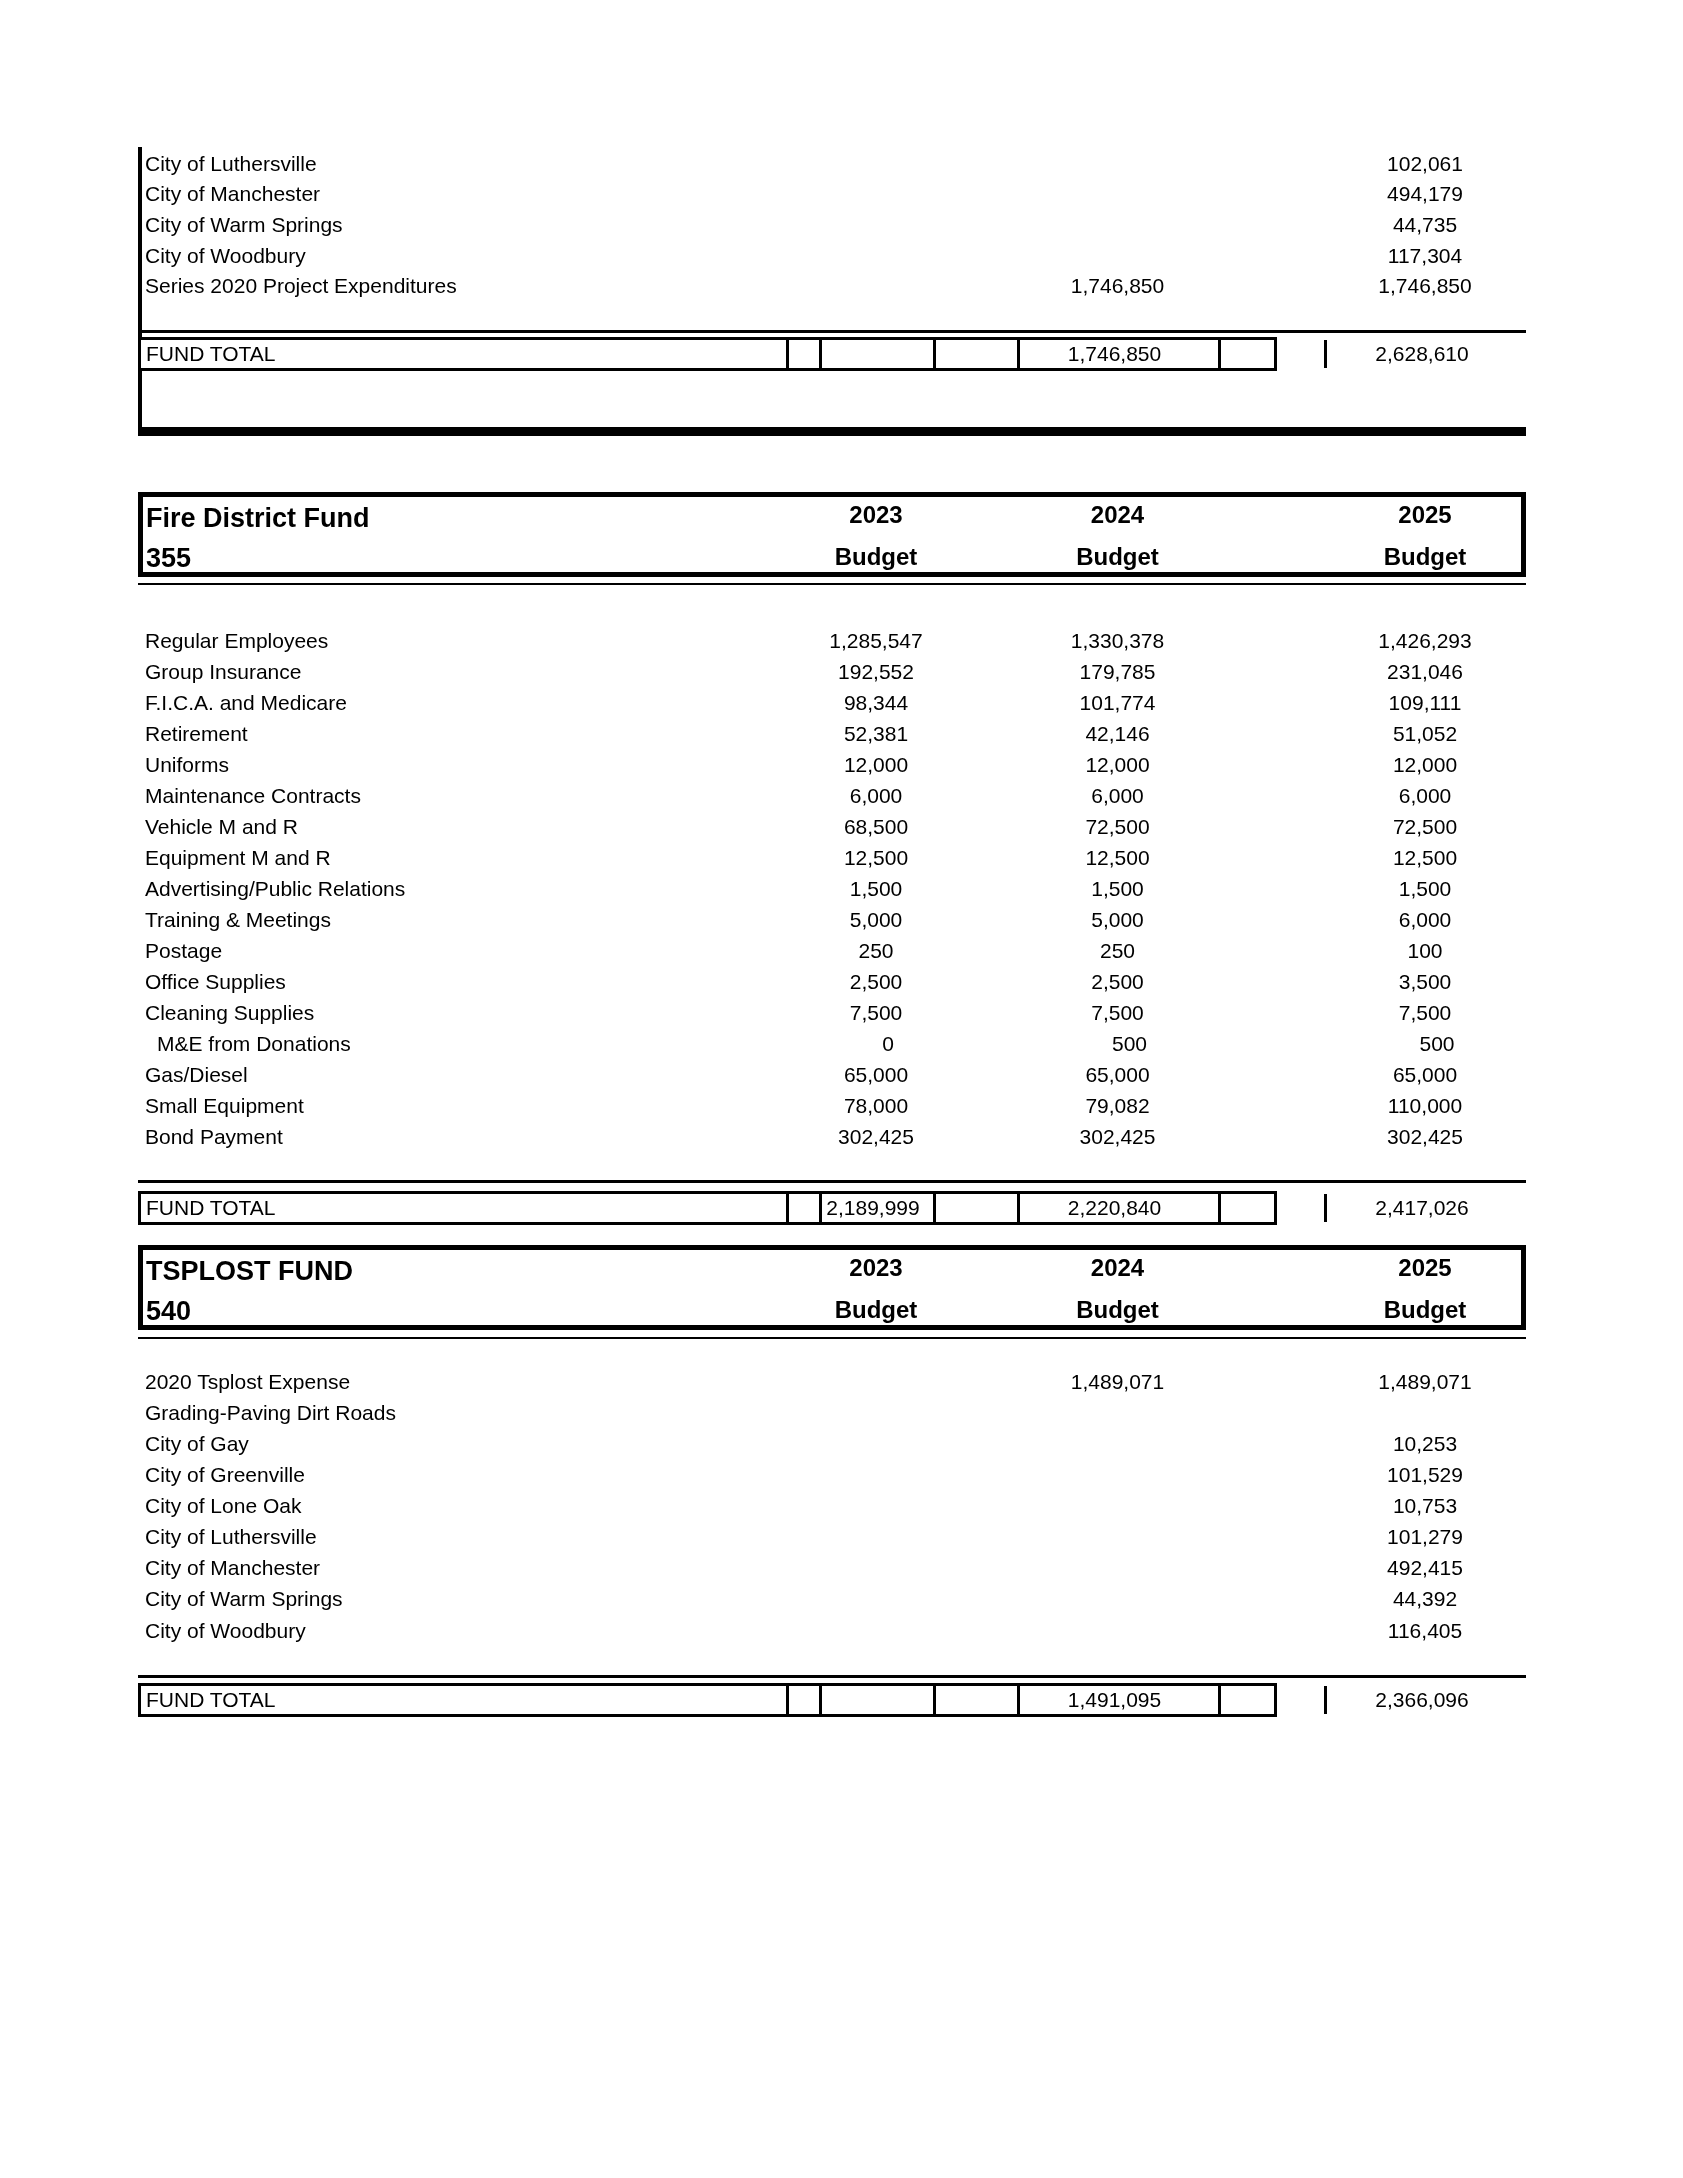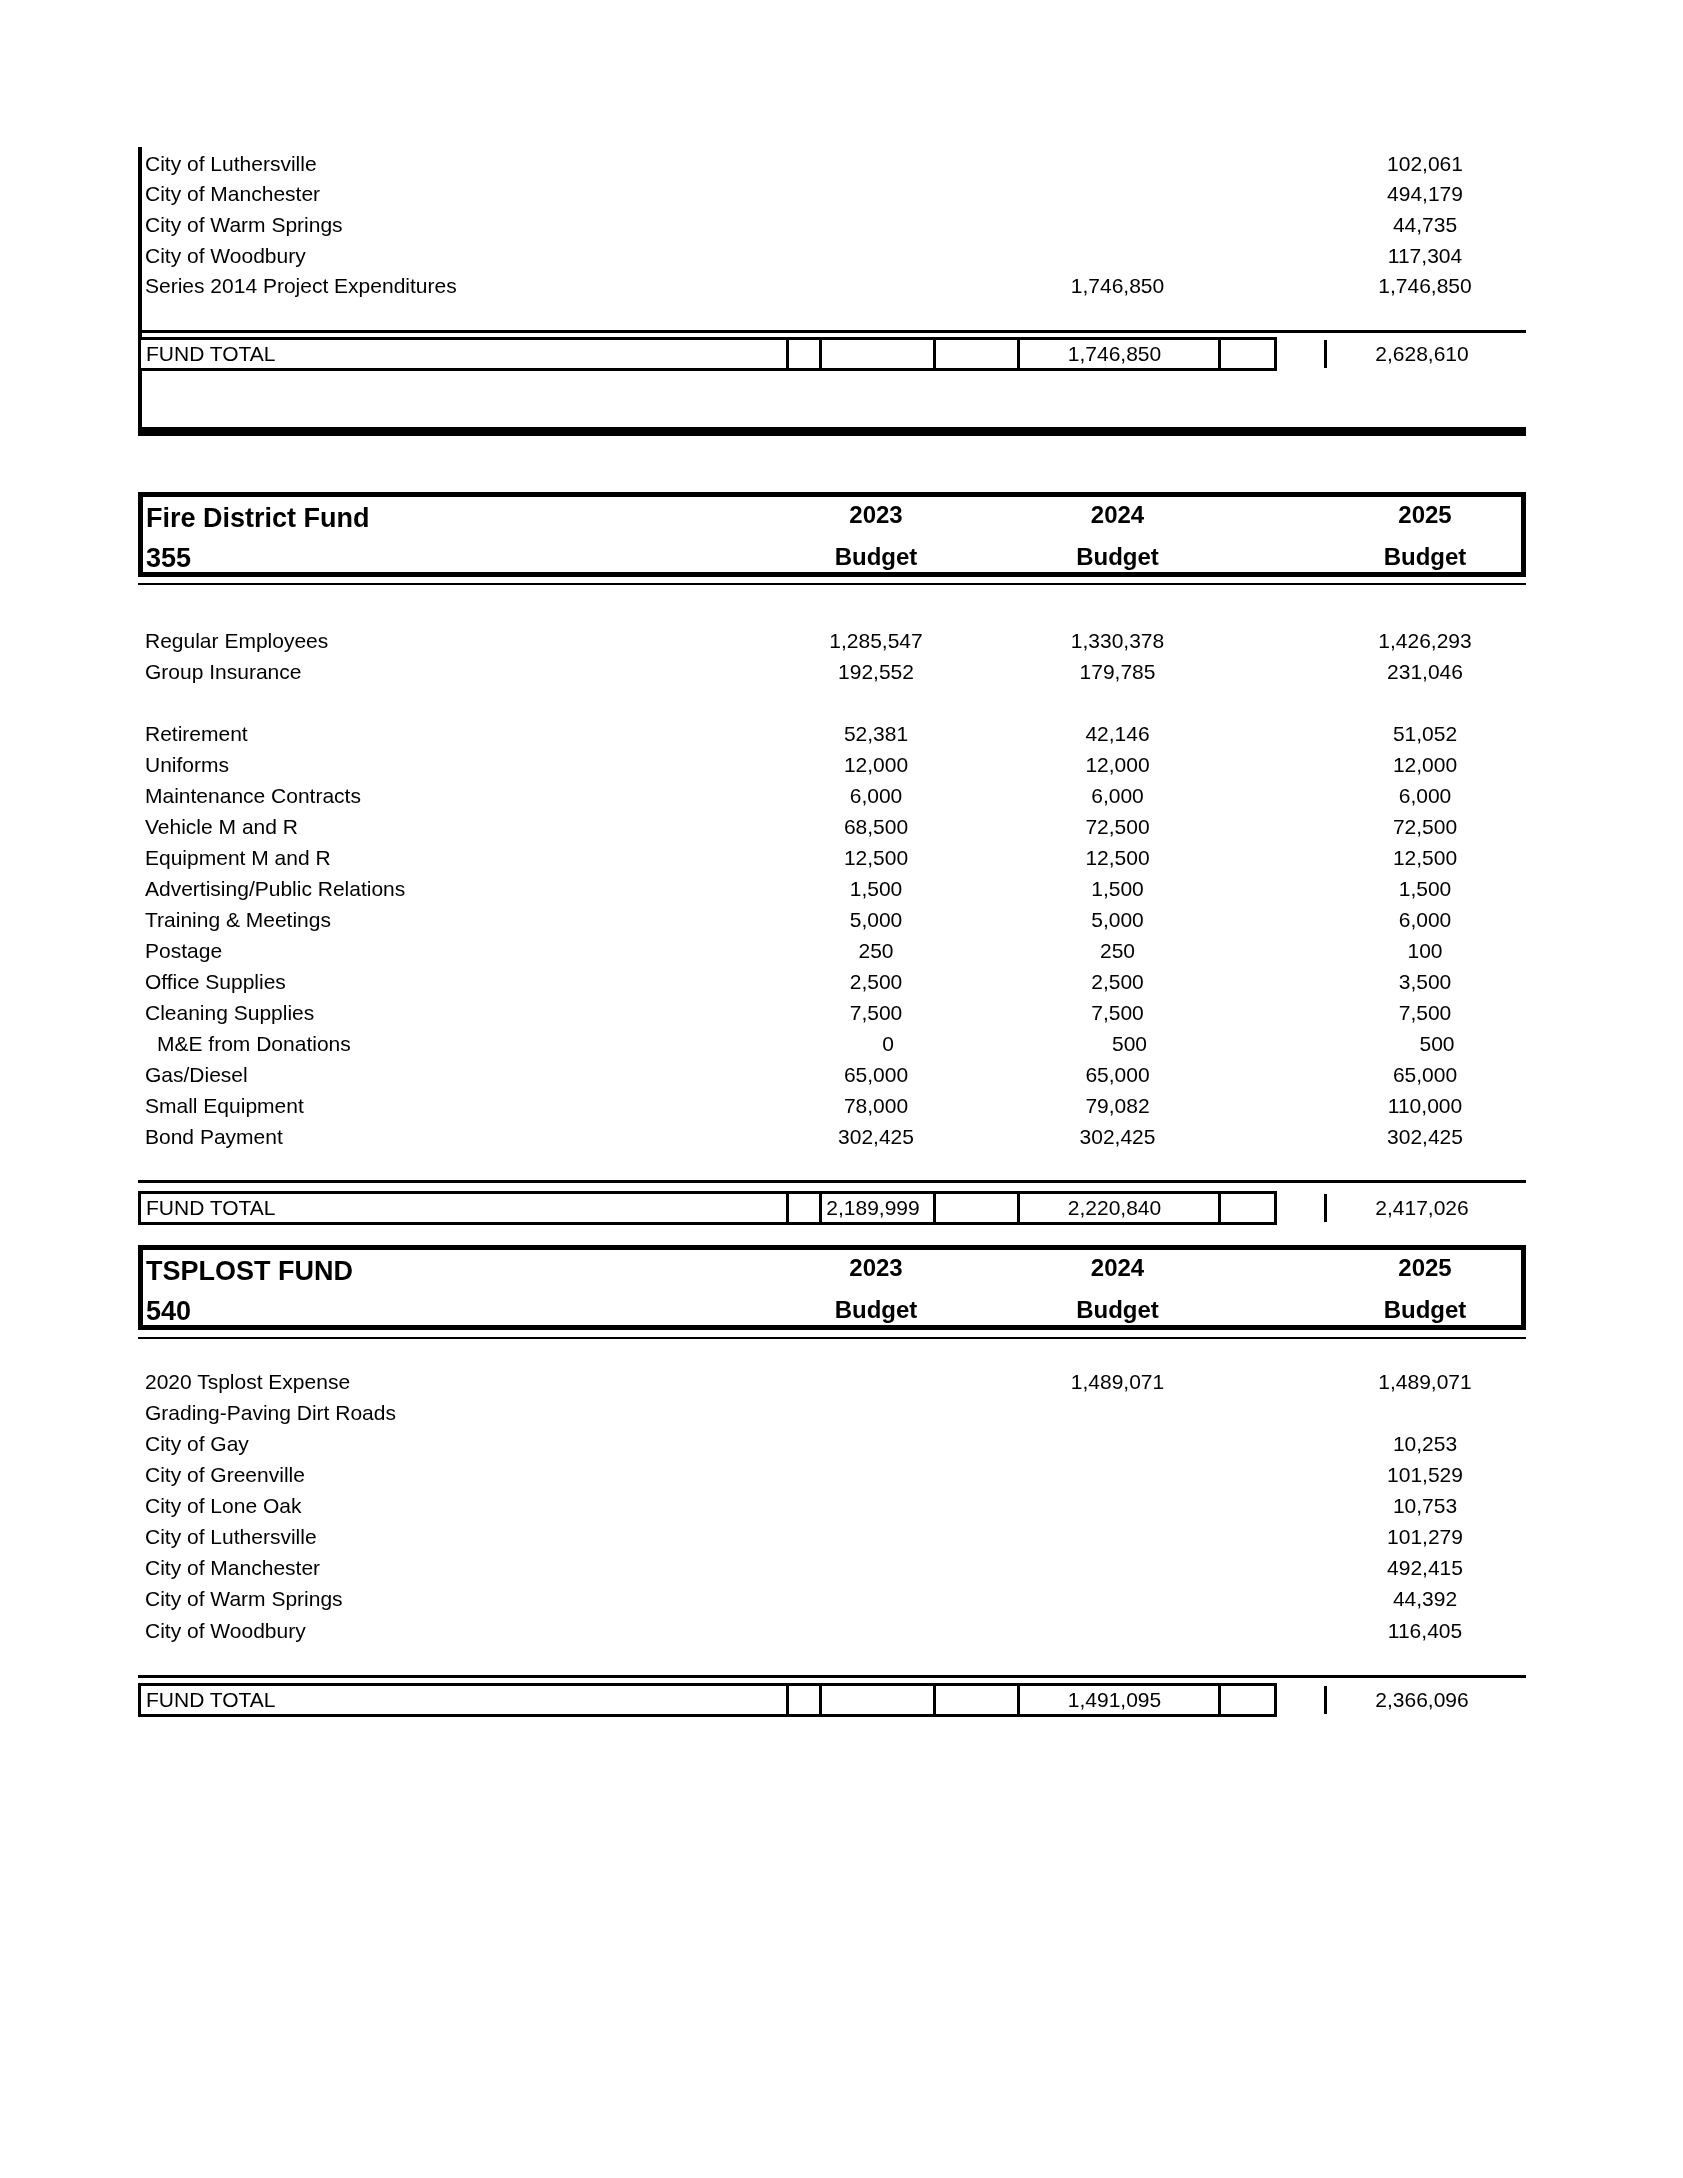--- a/index.html
+++ b/index.html
@@ -143,37 +143,43 @@
       <span class="num v24"></span>
       <span class="num v25">44,735</span>
     </div>
     <div class="row" style="top: 241px;">
       <span class="lbl">City of Woodbury</span>
       <span class="num v23"></span>
       <span class="num v24"></span>
       <span class="num v25">117,304</span>
     </div>
     <div class="row" style="top: 271px;">
-      <span class="lbl">Series 2014 Project Expenditures</span>
+      <span class="lbl">Series 2020 Project Expenditures</span>
       <span class="num v23"></span>
       <span class="num v24">1,746,850</span>
       <span class="num v25">1,746,850</span>
     </div>
     <div class="row" style="top: 626px;">
       <span class="lbl">Regular Employees</span>
       <span class="num v23">1,285,547</span>
       <span class="num v24">1,330,378</span>
       <span class="num v25">1,426,293</span>
     </div>
     <div class="row" style="top: 657px;">
       <span class="lbl">Group Insurance</span>
       <span class="num v23">192,552</span>
       <span class="num v24">179,785</span>
       <span class="num v25">231,046</span>
     </div>
+    <div class="row" style="top: 688px;">
+      <span class="lbl">F.I.C.A. and Medicare</span>
+      <span class="num v23">98,344</span>
+      <span class="num v24">101,774</span>
+      <span class="num v25">109,111</span>
+    </div>
     <div class="row" style="top: 719px;">
       <span class="lbl">Retirement</span>
       <span class="num v23">52,381</span>
       <span class="num v24">42,146</span>
       <span class="num v25">51,052</span>
     </div>
     <div class="row" style="top: 750px;">
       <span class="lbl">Uniforms</span>
       <span class="num v23">12,000</span>
       <span class="num v24">12,000</span>

